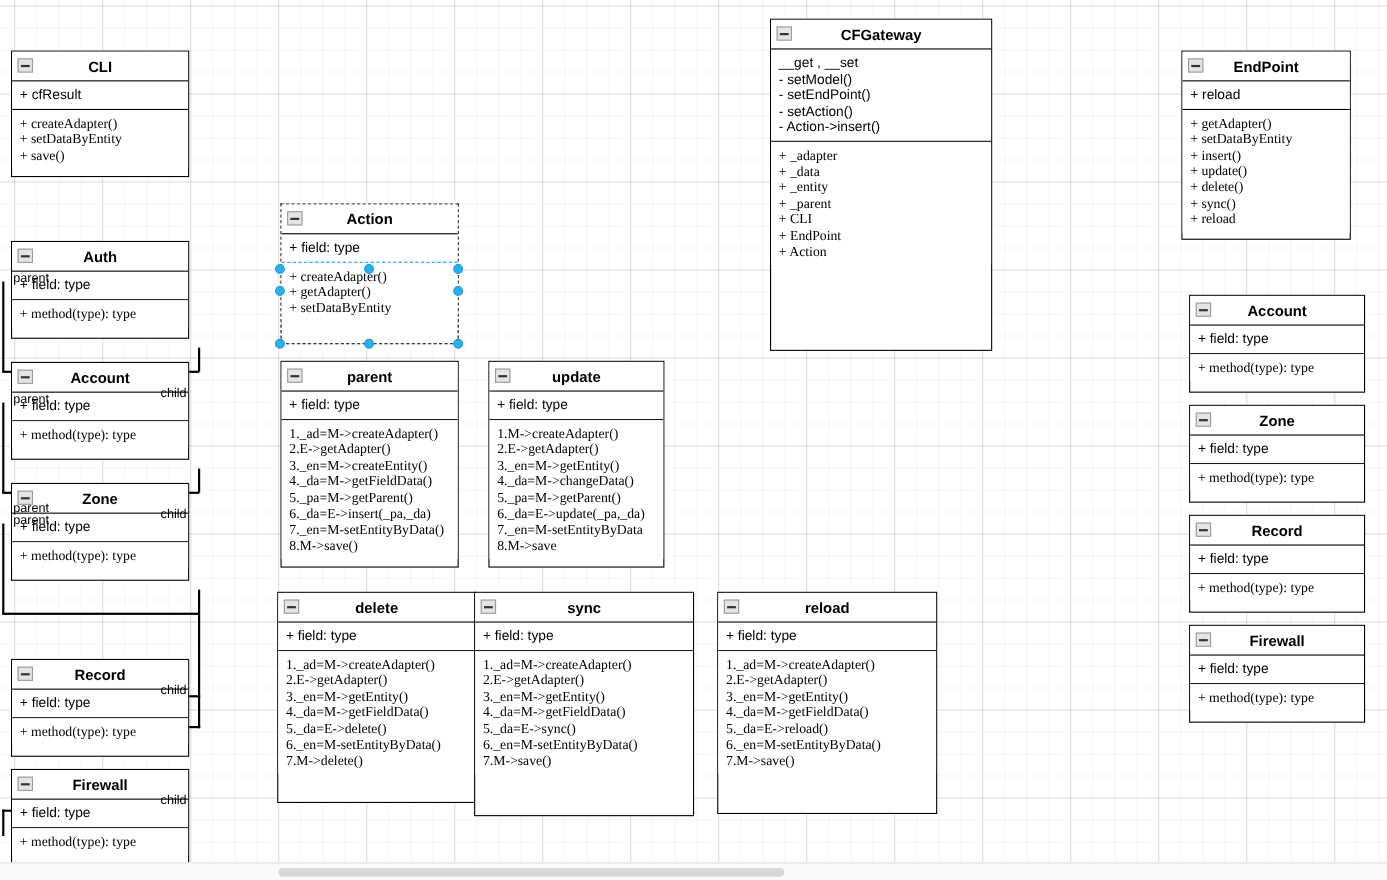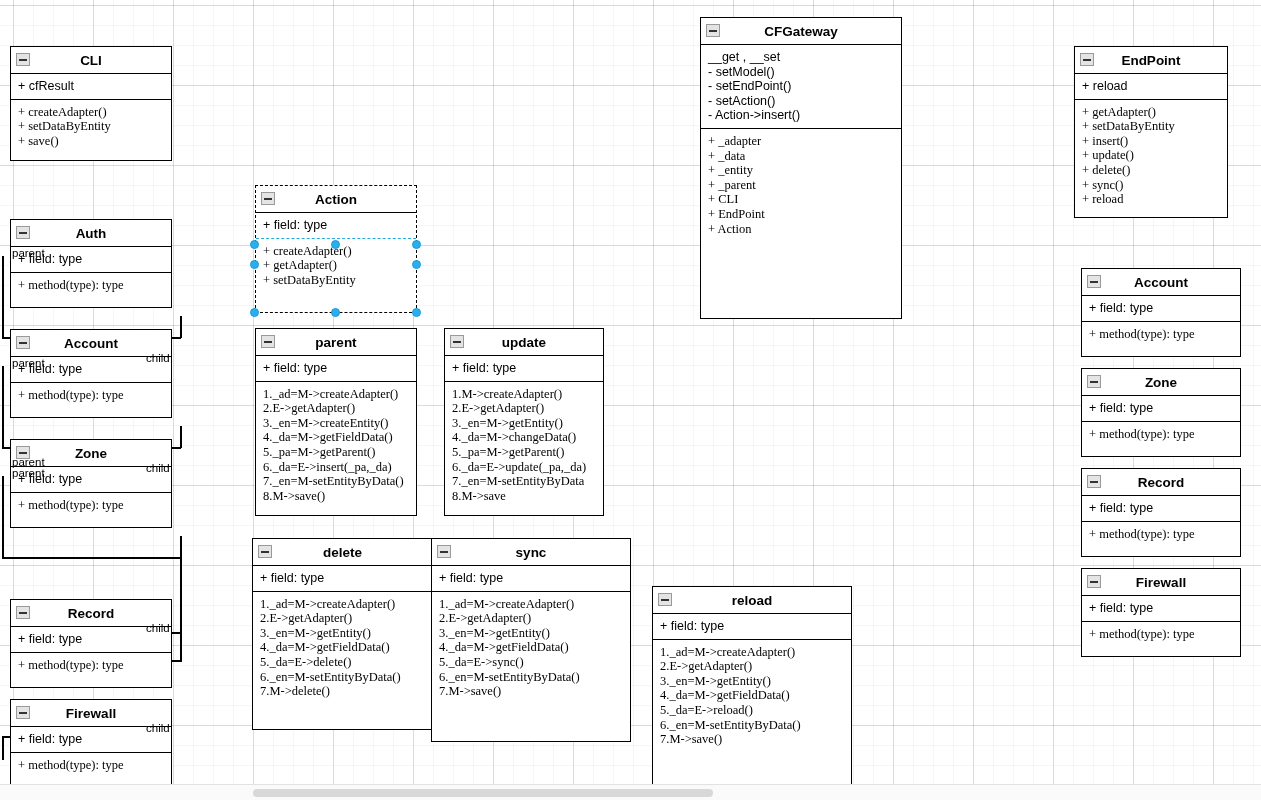--- a/index.html
+++ b/index.html
@@ -311,21 +311,21 @@
         <div class="sect">
           <div class="row">1._ad=M-&gt;createAdapter()</div>
           <div class="row">2.E-&gt;getAdapter()</div>
           <div class="row">3._en=M-&gt;getEntity()</div>
           <div class="row">4._da=M-&gt;getFieldData()</div>
           <div class="row">5._da=E-&gt;sync()</div>
           <div class="row">6._en=M-setEntityByData()</div>
           <div class="row">7.M-&gt;save()</div>
         </div>
       </div>
-      <div class="uml" style="left: 652px; top: 538px; width: 200px; height: 202px; margin-top: 48px;">
+      <div class="uml" style="left: 652px; top: 538px; width: 200px; height: 202px;">
         <div class="hdr"><span class="collapse"></span><span>reload</span></div>
         <div class="sect">
           <div class="row">+ field: type</div>
         </div>
         <div class="sect">
           <div class="row">1._ad=M-&gt;createAdapter()</div>
           <div class="row">2.E-&gt;getAdapter()</div>
           <div class="row">3._en=M-&gt;getEntity()</div>
           <div class="row">4._da=M-&gt;getFieldData()</div>
           <div class="row">5._da=E-&gt;reload()</div>

